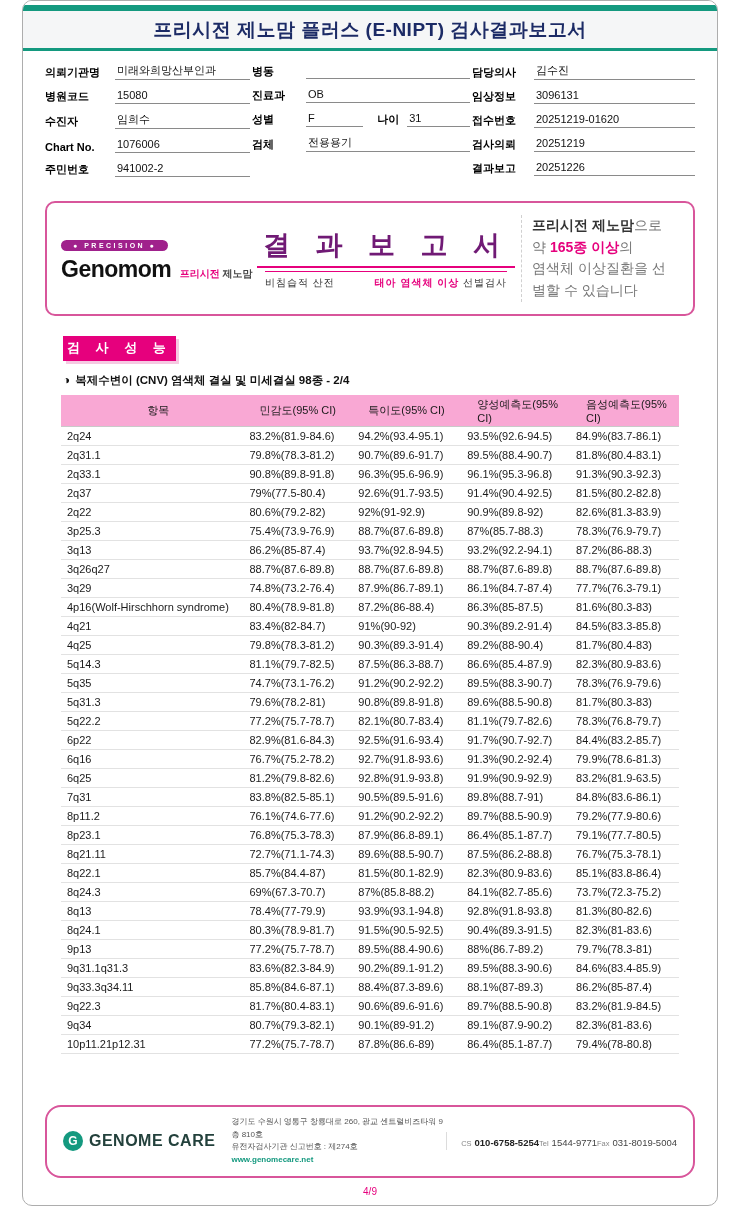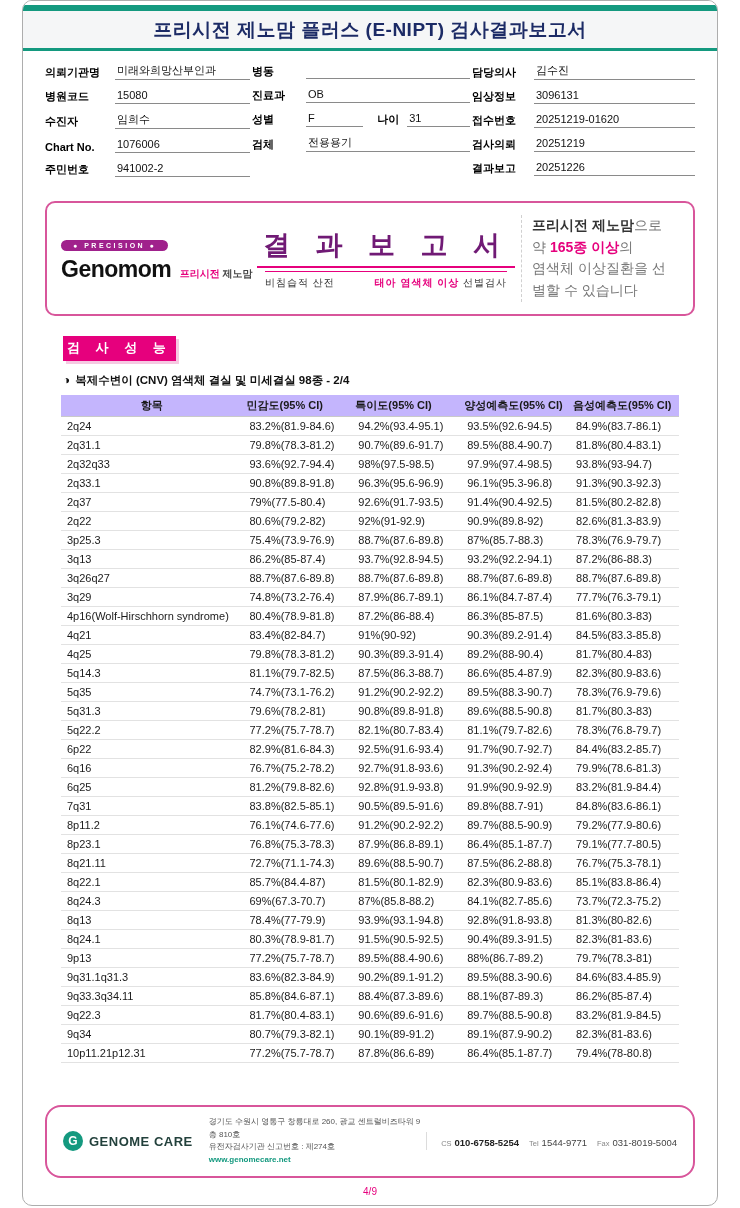--- a/index.html
+++ b/index.html
@@ -54,39 +54,39 @@
   .section-tag { margin:20px 0 0 40px; display:inline-block; background:var(--pink); color:#fff;
                  font-weight:bold; font-size:13px; letter-spacing:6px; padding:3px 4px 4px;
                  width:max-content; box-shadow:3px 3px 0 #f6c9e2; }
   .note-line { margin:12px 0 0 40px; font-size:11.5px; font-weight:bold; color:#111;
                display:flex; align-items:center; gap:5px; }
   .note-icon { font-size:12px; }
 
   
   .table-wrap { margin:7px 38px 0; }
   table.perf { width:100%; border-collapse:collapse; }
-  table.perf th { background:#c4b5fd; font-size:11px; font-weight:bold; height:22px;
-                  text-align:left; padding:2px 4px 2px 3px; border-bottom:1px solid #c9c9c9; }
+  table.perf th { background:#f9a8d4; font-size:11px; font-weight:normal; height:22px;
+                  text-align:left; padding:2px 4px 2px 16px; border-bottom:1px solid #c9c9c9; }
   table.perf th:first-child { text-align:center; }
   table.perf td { font-size:11px; padding:3px 4px 3px 6px; border-bottom:1px solid #e2e2e2;
                   color:#1a1a1a; white-space:nowrap; }
   table.perf col.c-item { width:29.5%; }
   table.perf col.c-num { width:17.6%; }
 
   
   .footer-box { margin:12px 22px 4px; border:2px solid var(--pink-border); border-radius:16px;
                 padding:9px 16px; display:flex; align-items:center; }
   .gc-logo { display:flex; align-items:center; gap:6px; flex:0 0 auto; }
   .gc-icon { width:20px; height:20px; border-radius:50%; background:var(--teal); color:#fff;
              font-weight:bold; font-size:12px; display:flex; align-items:center; justify-content:center; }
-  .gc-text { font-size:13px; font-weight:bold; color:#23413c; letter-spacing:0.5px; }
+  .gc-text { font-size:16px; font-weight:bold; color:#23413c; letter-spacing:0.5px; }
   .addr-block { margin-left:16px; font-size:8px; color:#555; line-height:1.6; flex:1 1 auto; }
   .addr-site { color:var(--teal); font-weight:bold; }
   .contact-block { flex:0 0 auto; border-left:1px solid #dcdcdc; padding-left:14px;
-                   display:flex; align-items:baseline; gap:10px; white-space:nowrap; }
+                   display:flex; align-items:baseline; white-space:nowrap; }
   .contact-label { font-size:7.5px; color:#888; margin-right:3px; }
   .contact-value { font-size:9.5px; font-weight:bold; color:#222; }
   .contact-value.small { font-weight:normal; color:#444; }
   .page-num { text-align:center; font-size:10px; color:var(--pink); margin:4px 0 8px; }
   .spacer { flex:1 1 auto; }
 </style>
 </head>
 <body>
 
 <div class="page">
@@ -217,27 +217,20 @@
             <td>84.9%(83.7-86.1)</td>
           </tr>
           <tr>
             <td>2q31.1</td>
             <td>79.8%(78.3-81.2)</td>
             <td>90.7%(89.6-91.7)</td>
             <td>89.5%(88.4-90.7)</td>
             <td>81.8%(80.4-83.1)</td>
           </tr>
           <tr>
-            <td>2q32q33</td>
-            <td>93.6%(92.7-94.4)</td>
-            <td>98%(97.5-98.5)</td>
-            <td>97.9%(97.4-98.5)</td>
-            <td>93.8%(93-94.7)</td>
-          </tr>
-          <tr>
             <td>2q33.1</td>
             <td>90.8%(89.8-91.8)</td>
             <td>96.3%(95.6-96.9)</td>
             <td>96.1%(95.3-96.8)</td>
             <td>91.3%(90.3-92.3)</td>
           </tr>
           <tr>
             <td>2q37</td>
             <td>79%(77.5-80.4)</td>
             <td>92.6%(91.7-93.5)</td>
@@ -340,21 +333,21 @@
             <td>76.7%(75.2-78.2)</td>
             <td>92.7%(91.8-93.6)</td>
             <td>91.3%(90.2-92.4)</td>
             <td>79.9%(78.6-81.3)</td>
           </tr>
           <tr>
             <td>6q25</td>
             <td>81.2%(79.8-82.6)</td>
             <td>92.8%(91.9-93.8)</td>
             <td>91.9%(90.9-92.9)</td>
-            <td>83.2%(81.9-84.4)</td>
+            <td>83.2%(81.9-63.5)</td>
           </tr>
           <tr>
             <td>7q31</td>
             <td>83.8%(82.5-85.1)</td>
             <td>90.5%(89.5-91.6)</td>
             <td>89.8%(88.7-91)</td>
             <td>84.8%(83.6-86.1)</td>
           </tr>
           <tr>
             <td>8p11.2</td>

